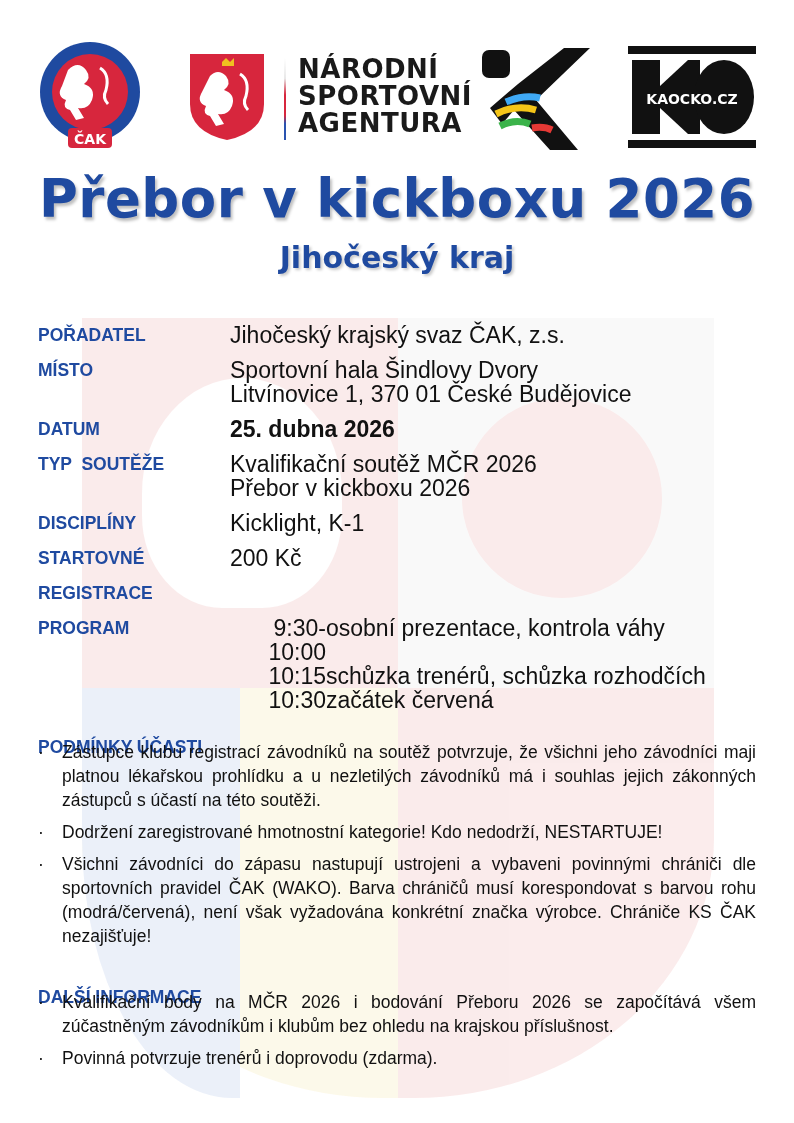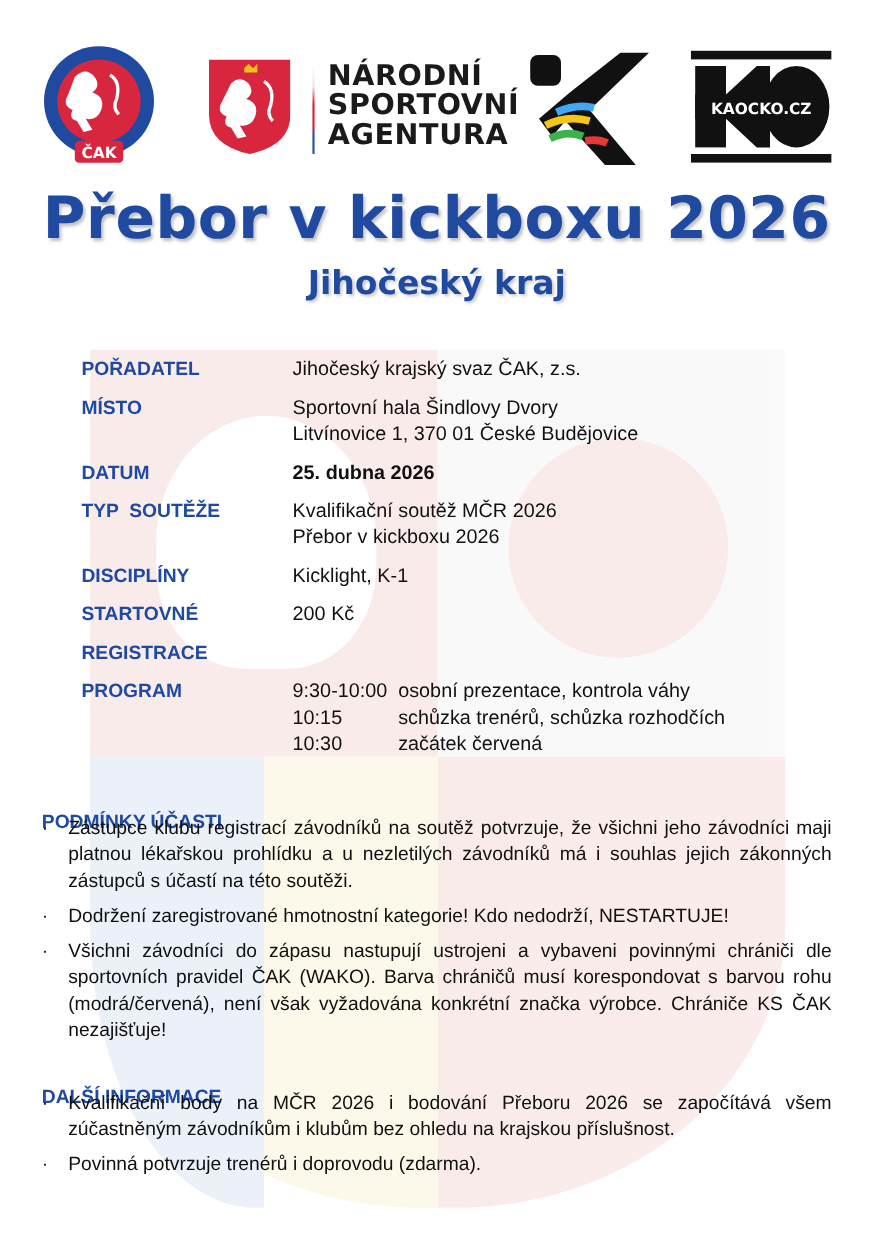--- a/index.html
+++ b/index.html
@@ -30,26 +30,26 @@
   
   .title { position: absolute; left: 0; right: 0; top: 168px; text-align: center; z-index: 1;
      font-family: "DejaVu Sans", sans-serif; font-weight: bold; font-size: 53px; color: #1f4aa0; letter-spacing: 0.5px;
      text-shadow: 2px 3px 3px rgba(0,0,0,0.25); }
   .subtitle { position: absolute; left: 0; right: 0; top: 240px; text-align: center; z-index: 1;
      font-family: "DejaVu Sans", sans-serif; font-weight: bold; font-size: 30px; color: #1f4aa0;
      text-shadow: 2px 2px 3px rgba(0,0,0,0.22); }
 
   
   .info { position: absolute; left: 38px; top: 323px; width: 720px; z-index: 1; }
-  .row { display: flex; margin-bottom: 11px; margin-left: 36px; }
+  .row { display: flex; margin-bottom: 11px; }
   .label { width: 192px; font-family: "Liberation Sans", sans-serif; font-weight: bold; font-size: 17.5px; color: #1f4aa0; line-height: 24px; }
-  .value { font-family: "Liberation Sans", sans-serif; font-size: 18px; color: #111; line-height: 24px; }
+  .value { font-family: "Liberation Sans", sans-serif; font-size: 23px; color: #111; line-height: 24px; }
   .value.bold { font-weight: bold; }
   .prog-line { display: flex; }
-  .prog-time { width: 96px; }
+  .prog-time { width: 96px; text-align: right; }
 
   .section-head { font-family: "Liberation Sans", sans-serif; font-weight: bold; font-size: 17.5px; color: #1f4aa0; margin-top: 28px; }
   .h-podminky { position: absolute; left: 38px; top: 709px; z-index: 1; }
   .h-dalsi { position: absolute; left: 38px; top: 959px; z-index: 1; }
 
   .bullets { position: absolute; left: 38px; width: 718px; z-index: 1; list-style: none; }
   .bullets-1 { top: 740px; }
   .bullets-2 { top: 990px; }
   .bullet { display: flex; margin-bottom: 8px; }
   .bullet-dot { width: 24px; font-family: "Liberation Sans", sans-serif; font-size: 17.5px; line-height: 24px; }

